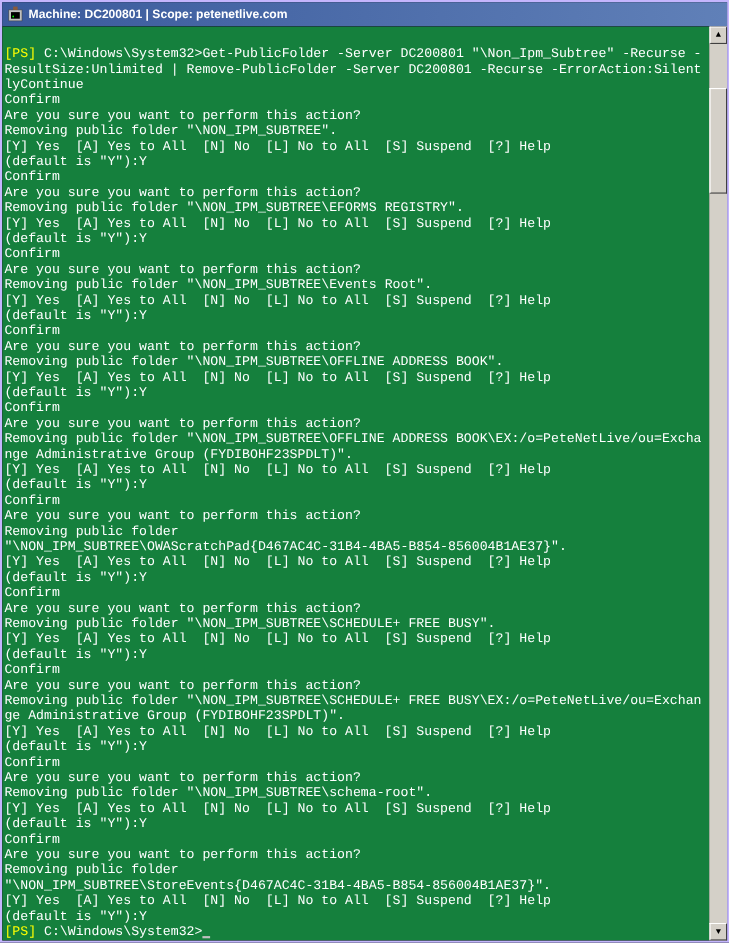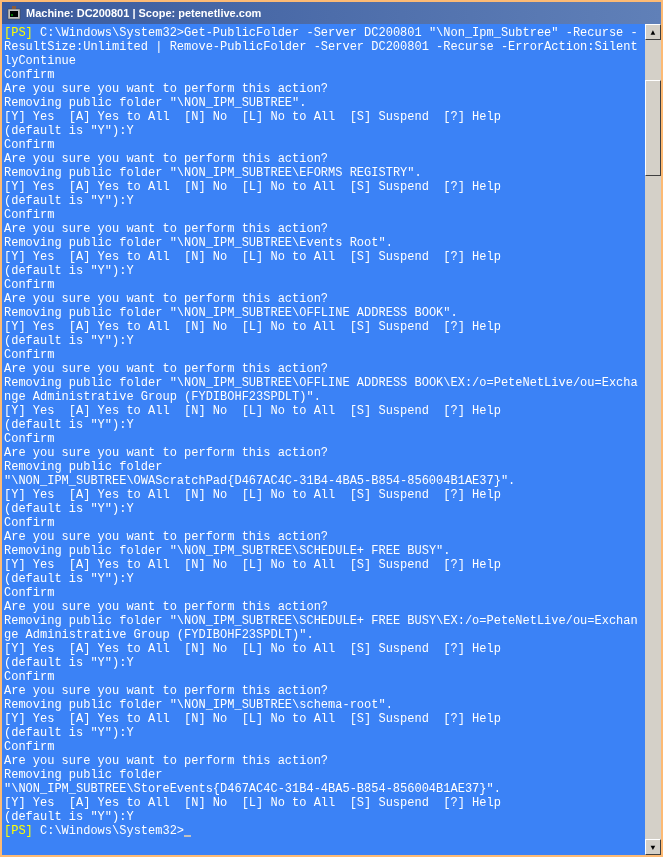--- a/index.html
+++ b/index.html
@@ -12,21 +12,21 @@
       font-family: "Lucida Console", "Courier New", monospace;
       font-size: 12px;
       width: 663px;
       height: 857px;
       overflow: hidden;
     }
     .window {
       width: 663px;
       height: 857px;
       background: #000;
-      border: 2px solid #fdba74;
+      border: 2px solid #c4b5fd;
       position: relative;
       display: flex;
       flex-direction: column;
     }
     .title-bar {
       height: 22px;
       background: linear-gradient(to right, #3a5a9c, #6080b8);
       color: #fff;
       font-family: "Tahoma", sans-serif;
       font-size: 11px;
@@ -47,26 +47,26 @@
       width: 16px;
       height: 16px;
     }
     .terminal-area {
       flex: 1;
       display: flex;
       overflow: hidden;
     }
     .terminal {
       flex: 1;
-      background: #3b82f6;
+      background: #15803d;
       color: #fff;
       font-family: "Lucida Console", "Courier New", monospace;
       font-size: 12px;
       line-height: 14px;
-      padding: 2px 2px;
+      padding: 18px 2px;
       white-space: pre-wrap;
       word-break: break-all;
       overflow: hidden;
     }
     .scrollbar {
       width: 16px;
       background: #d4d0c8;
       display: flex;
       flex-direction: column;
     }

